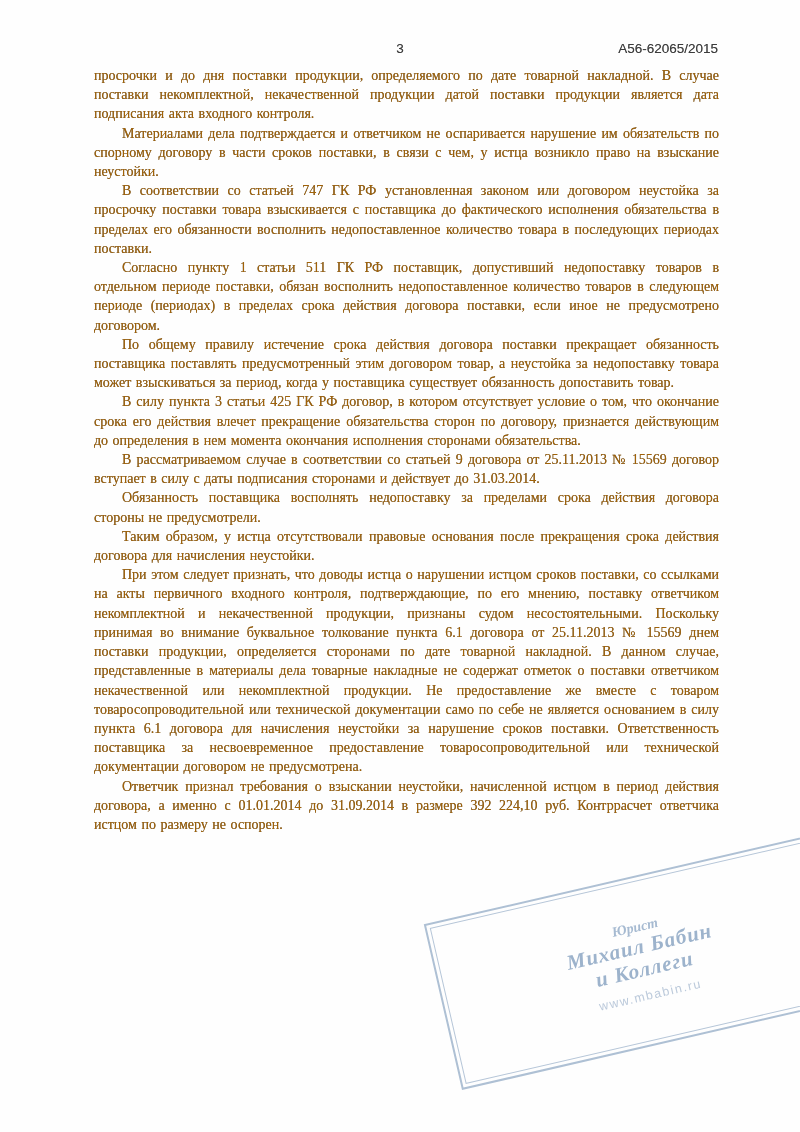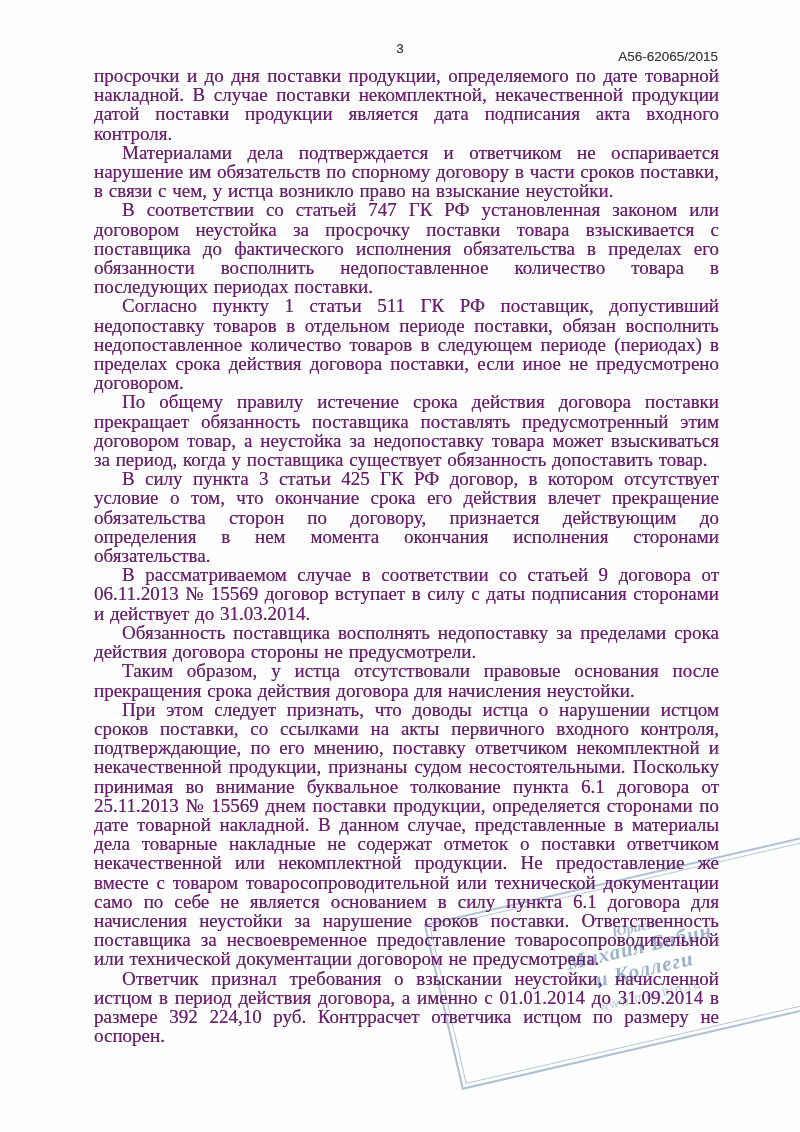--- a/index.html
+++ b/index.html
@@ -29,34 +29,34 @@
   .page-number {
     position: absolute;
     left: 0;
     right: 0;
     text-align: center;
     text-shadow: 0 0 0.5px rgba(40,40,40,.5);
   }
   .case-number {
     position: absolute;
     right: 82px;
-    top: 8px;
+    top: 0;
     text-shadow: 0 0 0.5px rgba(40,40,40,.5);
   }
   
   .body-text {
     position: absolute;
     top: 66px;
     left: 94px;
     width: 625px;
     z-index: 2;
-    font-size: 19px;
+    font-size: 14px;
     line-height: 19.2px;
     text-align: justify;
-    color: #701a75;
+    color: #a16207;
     text-shadow: 0 0 0.5px rgba(25,25,25,.65);
     word-spacing: 1px;
   }
   .body-text p {
     margin: 0;
     text-indent: 28px;
   }
   .body-text p.continuation {
     text-indent: 0;
   }
@@ -121,21 +121,21 @@
     <div class="case-number">А56-62065/2015</div>
   </div>
 
   <div class="body-text">
     <p class="continuation">просрочки и до дня поставки продукции, определяемого по дате товарной накладной. В случае поставки некомплектной, некачественной продукции датой поставки продукции является дата подписания акта входного контроля.</p>
     <p>Материалами дела подтверждается и ответчиком не оспаривается нарушение им обязательств по спорному договору в части сроков поставки, в связи с чем, у истца возникло право на взыскание неустойки.</p>
     <p>В соответствии со статьей 747 ГК РФ установленная законом или договором неустойка за просрочку поставки товара взыскивается с поставщика до фактического исполнения обязательства в пределах его обязанности восполнить недопоставленное количество товара в последующих периодах поставки.</p>
     <p>Согласно пункту 1 статьи 511 ГК РФ поставщик, допустивший недопоставку товаров в отдельном периоде поставки, обязан восполнить недопоставленное количество товаров в следующем периоде (периодах) в пределах срока действия договора поставки, если иное не предусмотрено договором.</p>
     <p>По общему правилу истечение срока действия договора поставки прекращает обязанность поставщика поставлять предусмотренный этим договором товар, а неустойка за недопоставку товара может взыскиваться за период, когда у поставщика существует обязанность допоставить товар.</p>
     <p>В силу пункта 3 статьи 425 ГК РФ договор, в котором отсутствует условие о том, что окончание срока его действия влечет прекращение обязательства сторон по договору, признается действующим до определения в нем момента окончания исполнения сторонами обязательства.</p>
-    <p>В рассматриваемом случае в соответствии со статьей 9 договора от 06.11.2013 № 15569 договор вступает в силу с даты подписания сторонами и действует до 31.03.2014.</p>
+    <p>В рассматриваемом случае в соответствии со статьей 9 договора от 25.11.2013 № 15569 договор вступает в силу с даты подписания сторонами и действует до 31.03.2014.</p>
     <p>Обязанность поставщика восполнять недопоставку за пределами срока действия договора стороны не предусмотрели.</p>
     <p>Таким образом, у истца отсутствовали правовые основания после прекращения срока действия договора для начисления неустойки.</p>
     <p>При этом следует признать, что доводы истца о нарушении истцом сроков поставки, со ссылками на акты первичного входного контроля, подтверждающие, по его мнению, поставку ответчиком некомплектной и некачественной продукции, признаны судом несостоятельными. Поскольку принимая во внимание буквальное толкование пункта 6.1 договора от 25.11.2013 № 15569 днем поставки продукции, определяется сторонами по дате товарной накладной. В данном случае, представленные в материалы дела товарные накладные не содержат отметок о поставки ответчиком некачественной или некомплектной продукции. Не предоставление же вместе с товаром товаросопроводительной или технической документации само по себе не является основанием в силу пункта 6.1 договора для начисления неустойки за нарушение сроков поставки. Ответственность поставщика за несвоевременное предоставление товаросопроводительной или технической документации договором не предусмотрена.</p>
     <p>Ответчик признал требования о взыскании неустойки, начисленной истцом в период действия договора, а именно с 01.01.2014 до 31.09.2014 в размере 392 224,10 руб. Контррасчет ответчика истцом по размеру не оспорен.</p>
   </div>
 
   <div class="stamp">
     <div class="stamp-inner">
       <div class="stamp-line-small">Юрист</div>
       <div class="stamp-line-big">Михаил Бабин</div>

